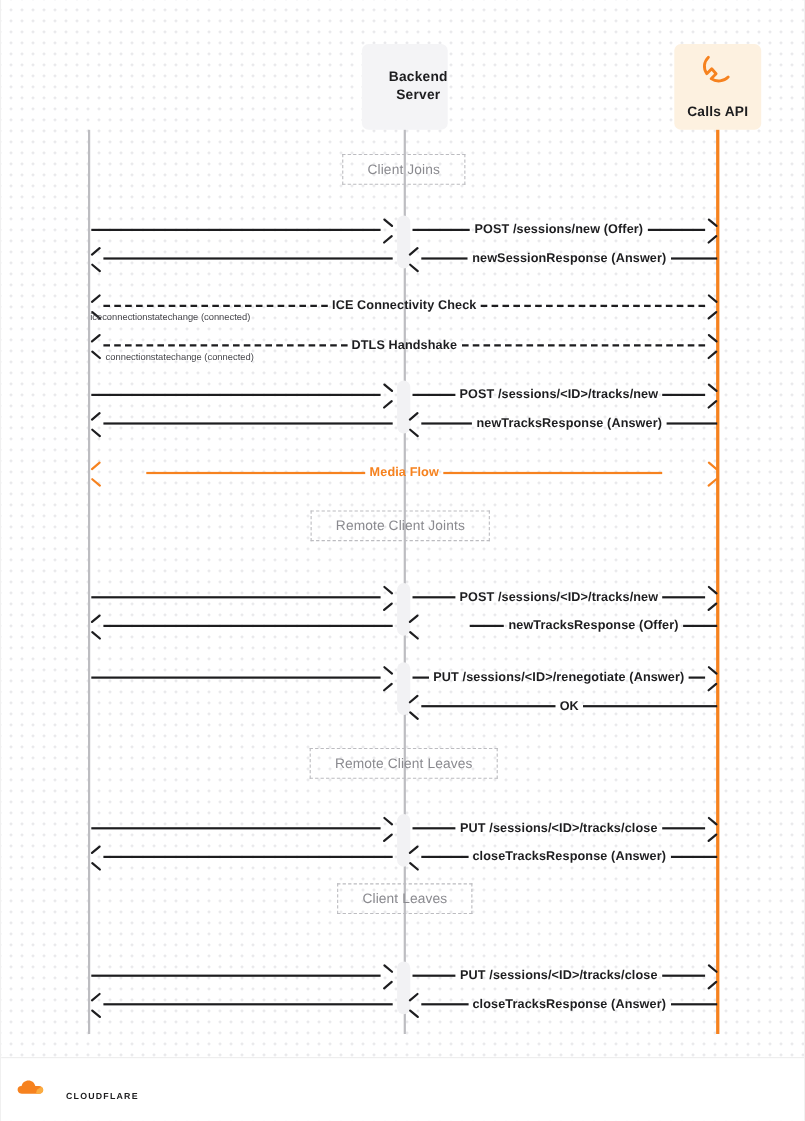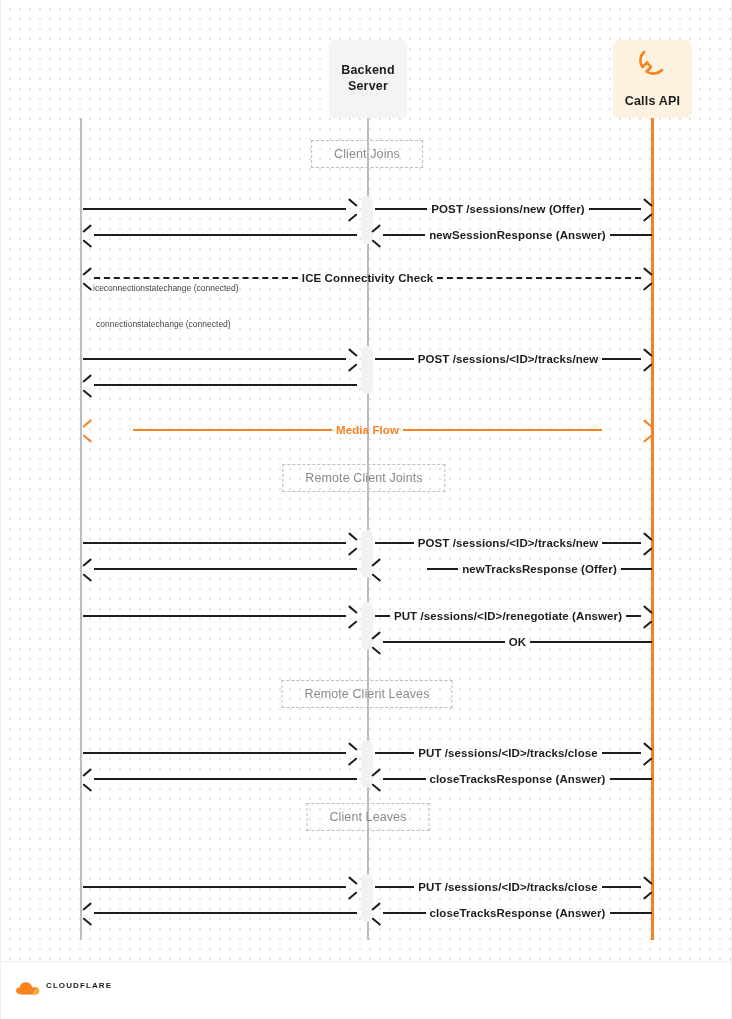--- a/index.html
+++ b/index.html
@@ -156,37 +156,37 @@
     box-sizing: border-box;
   }
   #footer-title {
     font-size: 14.5px;
     font-weight: bold;
     color: #1d1d1f;
     letter-spacing: .3px;
   }
   #brand {
     display: flex;
-    align-items: flex-start;
-    gap: 5px;
+    align-items: flex-end;
+    gap: 19px;
   }
   #brand .word {
     font-size: 8px;
     font-weight: bold;
     letter-spacing: 1.1px;
     color: #1d1d1f;
   }
 </style>
 </head>
 <body>
 
 <div id="page">
 
 
-  <div class="actor-box plain" style="left:328px; top:40px; width:78px; height:78px;">
+  <div class="actor-box plain" style="left:328px; top:40px; width:78px; height:78px;align-items:flex-end;">
     <span class="label">Backend
 Server</span>
   </div>
 
   <div class="actor-box accent" style="left:612px; top:40px; width:79px; height:78px;">
     <span class="phone-icon">
       <svg width="40" height="34" viewBox="0 0 40 34">
         <path d="M11 3 C7 7, 6 13, 9.5 18 L14 13.5 L18 18 L13.5 22.5 C18.5 26, 25 25, 29 21" fill="none" stroke="#f6821f" stroke-width="2.6" stroke-linecap="round" stroke-linejoin="round"></path>
       </svg>
     </span>
@@ -249,22 +249,31 @@
 
   <div class="msg dashed" style="left:82px; top:270px; width:569px;">
     <div class="arrow left"></div>
     <div class="line-wrap">
       <div class="seg"></div>
       <span class="text">ICE Connectivity Check</span>
       <div class="seg"></div>
     </div>
     <div class="arrow right"></div>
   </div>
-  <div class="caption" style="left:92px; top:283px;text-align:center;">iceconnectionstatechange (connected)</div>
-
+  <div class="caption" style="left:81px; top:283px;text-align:center;">iceconnectionstatechange (connected)</div>
+
+  <div class="msg dashed" style="left:82px; top:306px; width:569px;">
+    <div class="arrow left"></div>
+    <div class="line-wrap">
+      <div class="seg"></div>
+      <span class="text">DTLS Handshake</span>
+      <div class="seg"></div>
+    </div>
+    <div class="arrow right"></div>
+  </div>
   <div class="caption" style="left:95px; top:319px;">connectionstatechange (connected)</div>
 
   <div class="msg" style="left:82px; top:351px; width:274px;">
     <div class="line-wrap">
         <div class="seg"></div>
       </div>
     <div class="arrow right"></div>
   </div>
   <div class="msg" style="left:374px; top:351px; width:277px;">
     <div class="line-wrap">
@@ -273,20 +282,28 @@
       <div class="seg"></div>
     </div>
     <div class="arrow right"></div>
   </div>
 
   <div class="msg" style="left:82px; top:377px; width:274px;">
     <div class="arrow left"></div>
     <div class="line-wrap">
         <div class="seg"></div>
       </div>
+  </div>
+  <div class="msg" style="left:371px; top:377px; width:280px;">
+    <div class="arrow left"></div>
+    <div class="line-wrap">
+      <div class="seg"></div>
+      <span class="text">newTracksResponse (Answer)</span>
+      <div class="seg"></div>
+    </div>
   </div>
 
   <div class="msg orange" style="left:82px; top:422px; width:569px;gap:39px;">
     <div class="arrow left"></div>
     <div class="line-wrap">
       <div class="seg"></div>
       <span class="text">Media Flow</span>
       <div class="seg"></div>
     </div>
     <div class="arrow right"></div>

